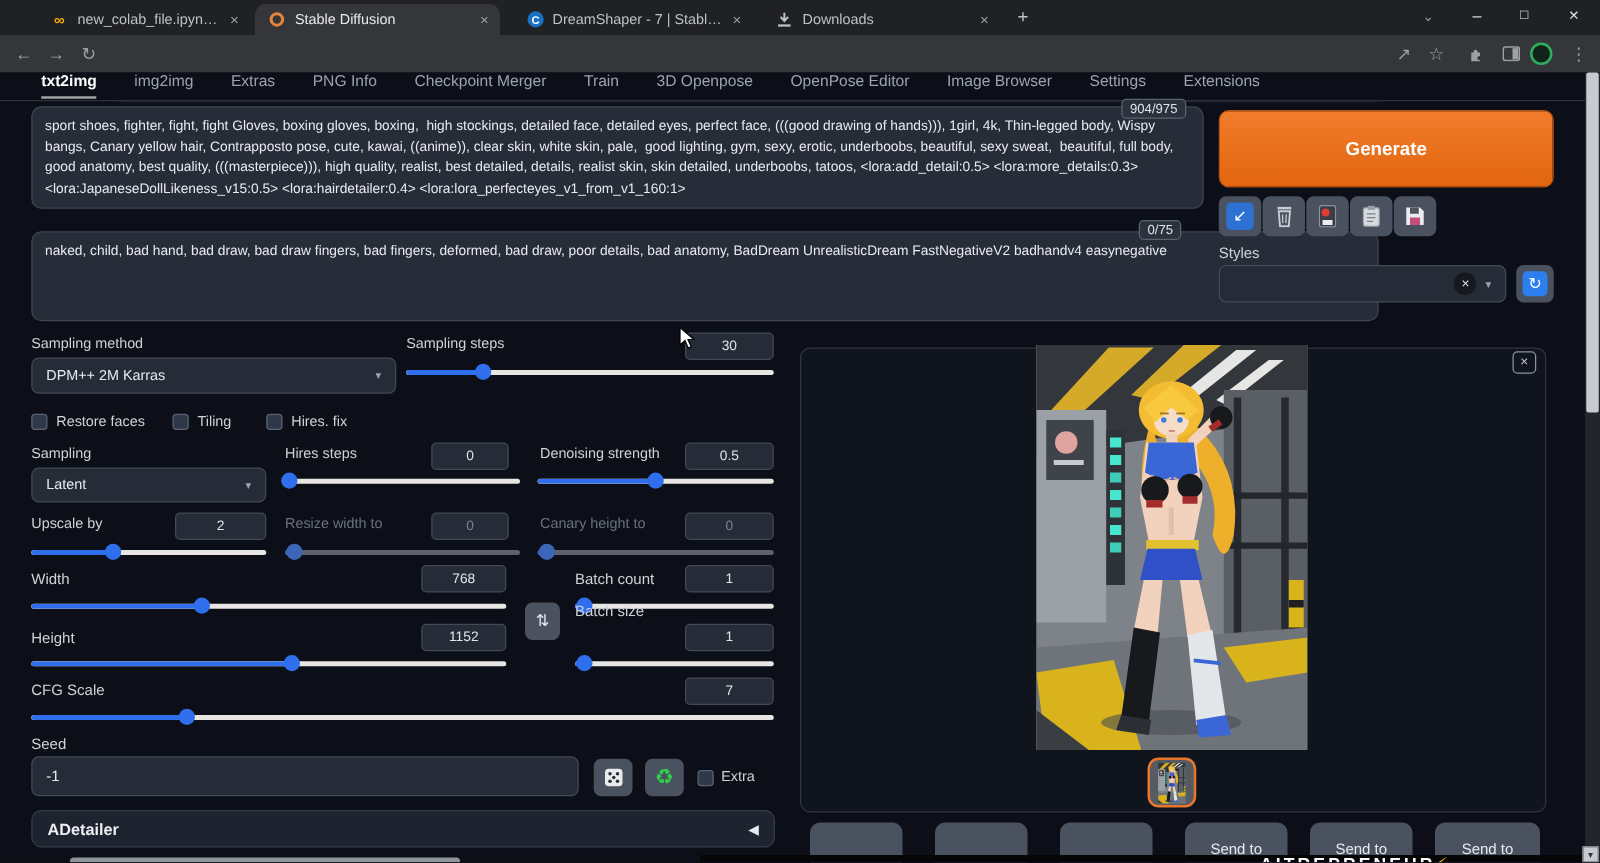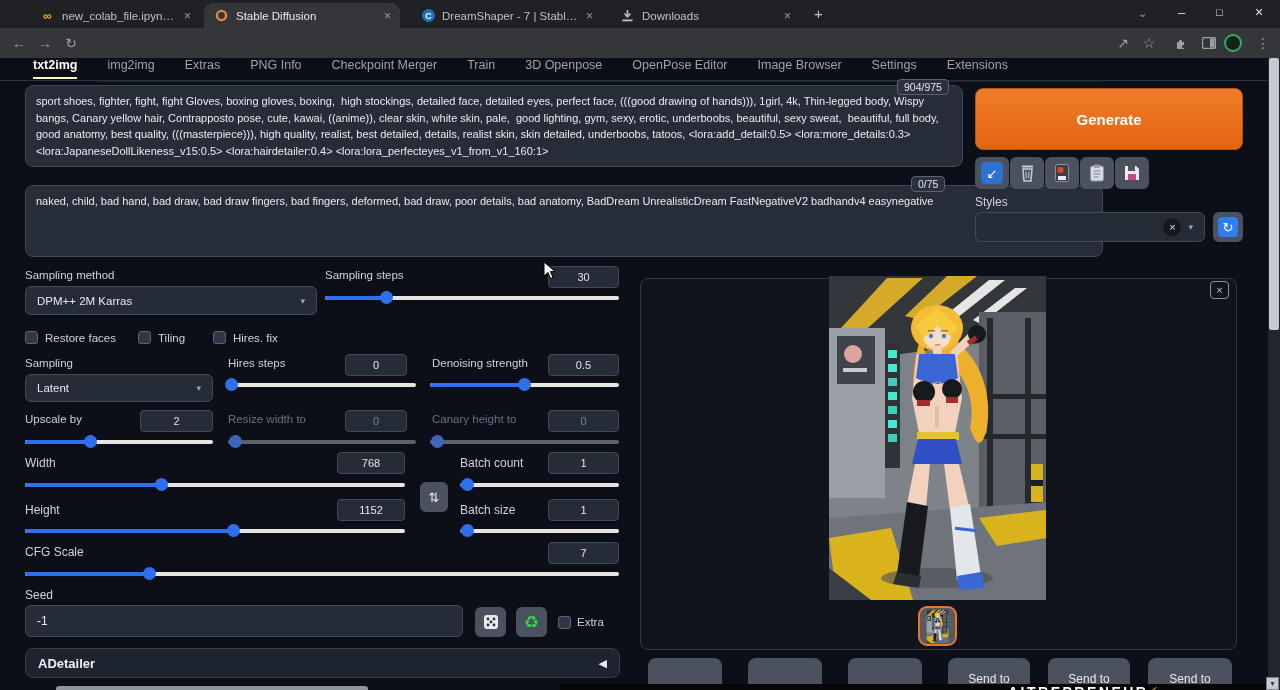--- a/index.html
+++ b/index.html
@@ -20,21 +20,21 @@
   color:#9aa0a6;font-size:14px}
 #omnibox{position:absolute;left:88px;top:33px;width:1022px;height:21px;background:#202124;border-radius:11px;
   display:flex;align-items:center;color:#e8eaed;font-size:12px}
 #omnibox .lock{width:8px;height:7px;border:1px solid #9aa0a6;border-radius:2px;margin:3px 8px 0 14px;position:relative}
 #omnibox .lock:before{content:"";position:absolute;left:1px;top:-4px;width:4px;height:4px;border:1px solid #9aa0a6;
   border-bottom:none;border-radius:3px 3px 0 0}
 
 #navtabs{position:absolute;left:0;top:58px;width:1269px;height:23px;border-bottom:1px solid #2a3240;
   display:flex;align-items:flex-start;padding-left:33px;gap:30px;background:#0c0f17}
 .ntab{color:#9aa3af;font-size:12.5px;padding-bottom:5px;white-space:nowrap}
-.ntab.active{color:#ffffff;font-weight:bold;border-bottom:2px solid #fef9c3}
+.ntab.active{color:#ffffff;font-weight:bold;border-bottom:2px solid #a3a3a3}
 
 .lbl{position:absolute;color:#ced2d9;font-size:11.5px;white-space:nowrap}
 .lbl.dis{color:#697080}
 .counter{position:absolute;background:#2b323d;border:1px solid #5a6370;border-radius:4px;color:#e0e4e9;
   font-size:10.5px;padding:1px 6px;z-index:5}
 textarea.prompt{position:absolute;background:#272d38;border:1px solid #3f4654;border-radius:8px;color:#e8eaef;
   font-size:11px;line-height:1.5;padding:7px 10px;resize:none;overflow:hidden;font-family:inherit;outline:none}
 .numbox{position:absolute;height:22px;background:#262c37;border:1px solid #424a57;border-radius:4px;color:#e0e4e9;
   font-size:11px;display:flex;align-items:center;justify-content:center}
 .numbox.dis{color:#7b828e}
@@ -367,21 +367,21 @@
   </div>
 
   <div class="lbl" style="left:25px;top:503px;font-size:12px">Height</div>
   <div class="numbox" style="left:337px;top:499px;width:68px">1152</div>
   <div class="slider" style="left:25px;top:524px;width:380px">
     <div class="track">
         <div class="fill" style="width:55%"></div>
       </div>
       <div class="thumb" style="left:55%"></div>
   </div>
-  <div class="lbl" style="left:460px;top:503px;font-size:12px">Batch size</div>
+  <div class="lbl" style="left:460px;top:482px;font-size:12px">Batch size</div>
   <div class="numbox" style="left:548px;top:499px;width:71px">1</div>
   <div class="slider" style="left:460px;top:524px;width:159px">
     <div class="track">
         <div class="fill" style="width:5%"></div>
       </div>
       <div class="thumb" style="left:5%"></div>
   </div>
 
   <div class="lbl" style="left:25px;top:545px;font-size:12px">CFG Scale</div>
   <div class="numbox" style="left:548px;top:542px;width:71px">7</div>

